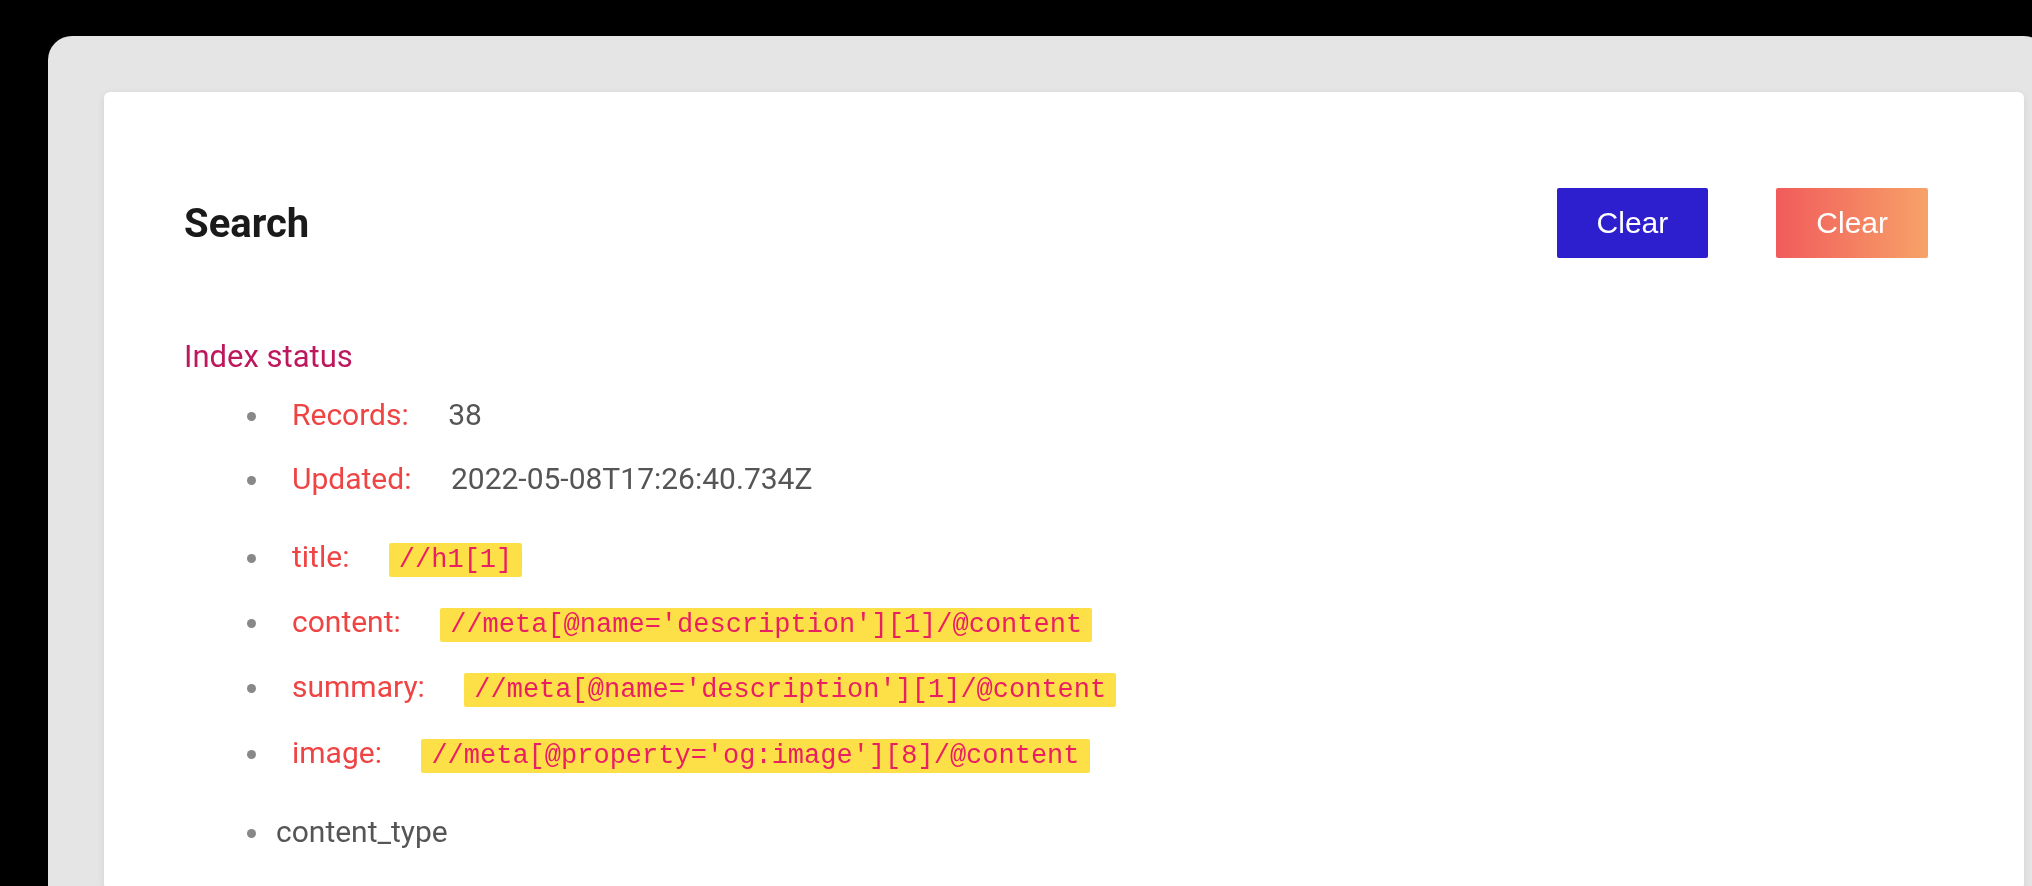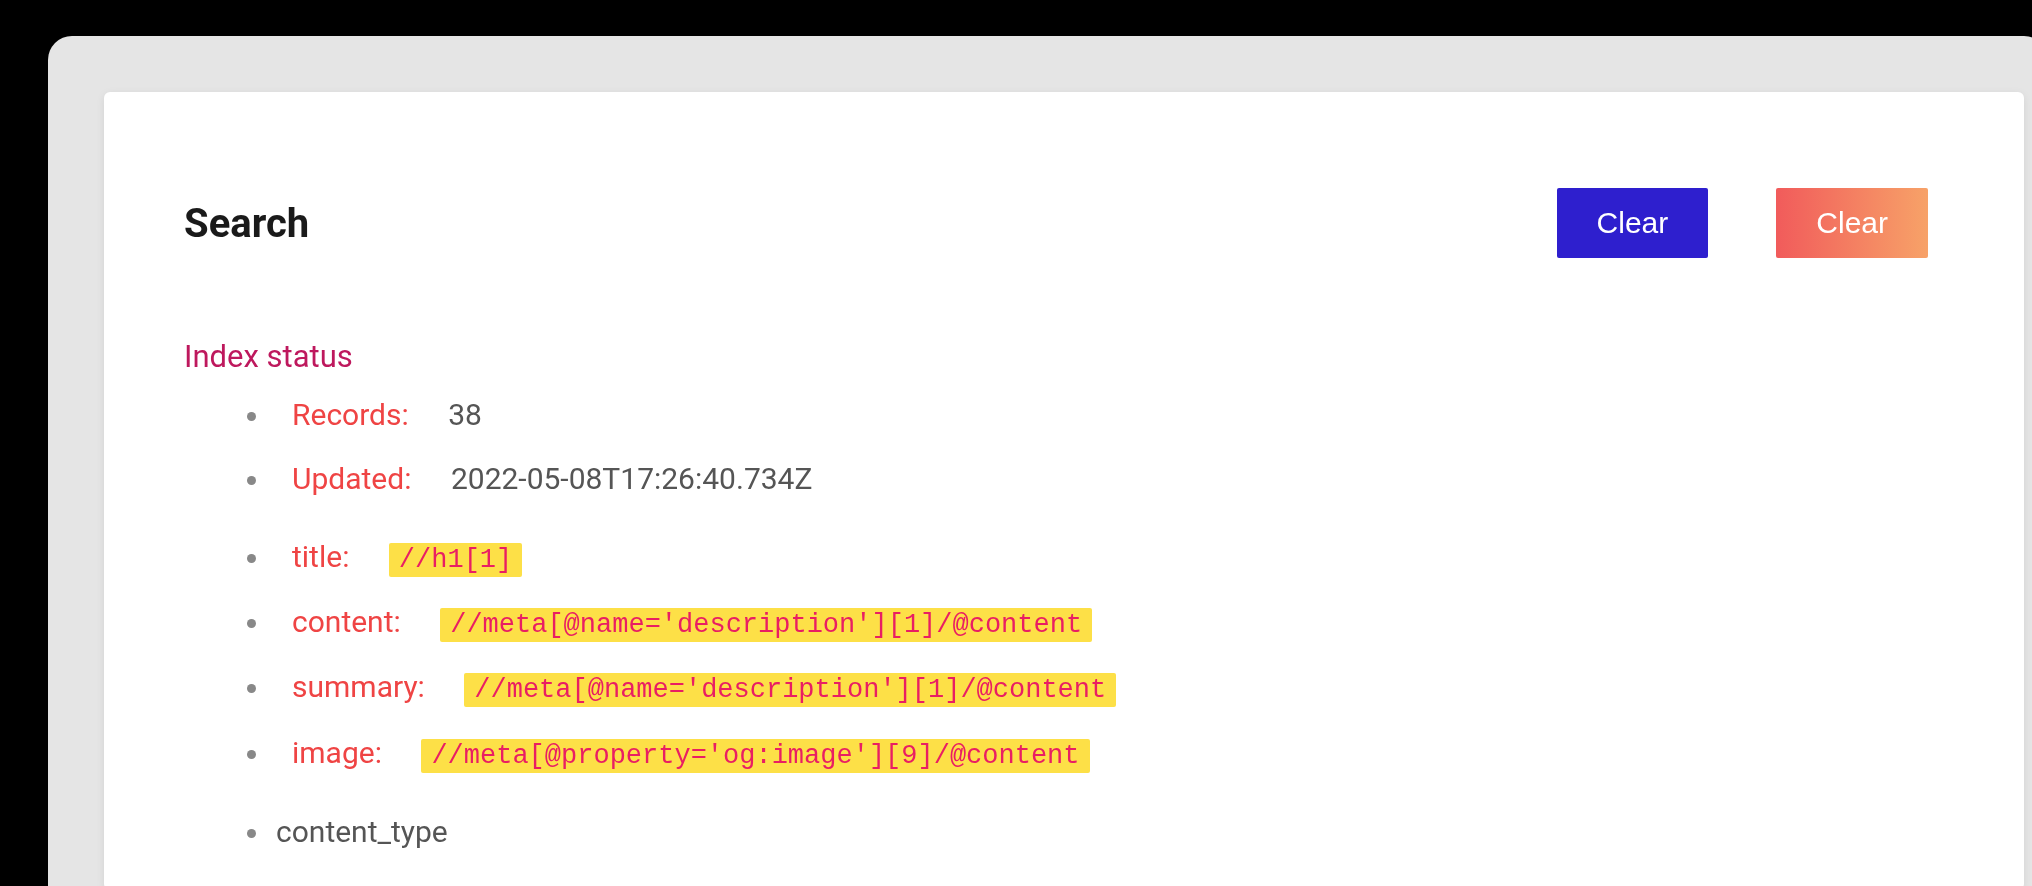--- a/index.html
+++ b/index.html
@@ -130,21 +130,21 @@
         <li>
           <span class="kv-label">content:</span>
           <span class="code-inline">//meta[@name='description'][1]/@content</span>
         </li>
         <li>
           <span class="kv-label">summary:</span>
           <span class="code-inline">//meta[@name='description'][1]/@content</span>
         </li>
         <li>
           <span class="kv-label">image:</span>
-          <span class="code-inline">//meta[@property='og:image'][9]/@content</span>
+          <span class="code-inline">//meta[@property='og:image'][8]/@content</span>
         </li>
       </ul>
     </div>
 
     <div>
       <ul>
         <li>content_type</li>
       </ul>
     </div>
 

